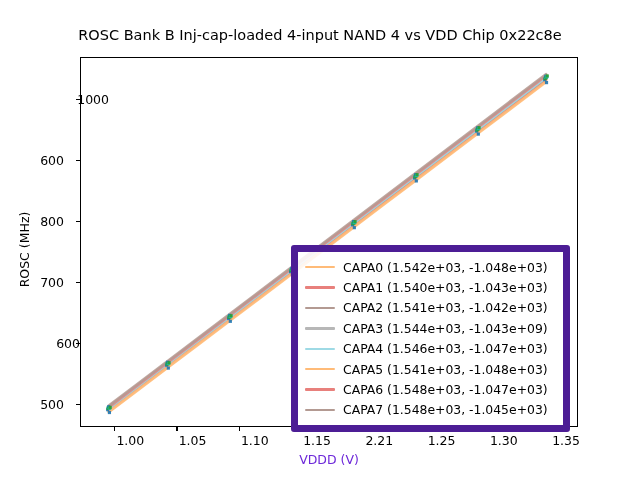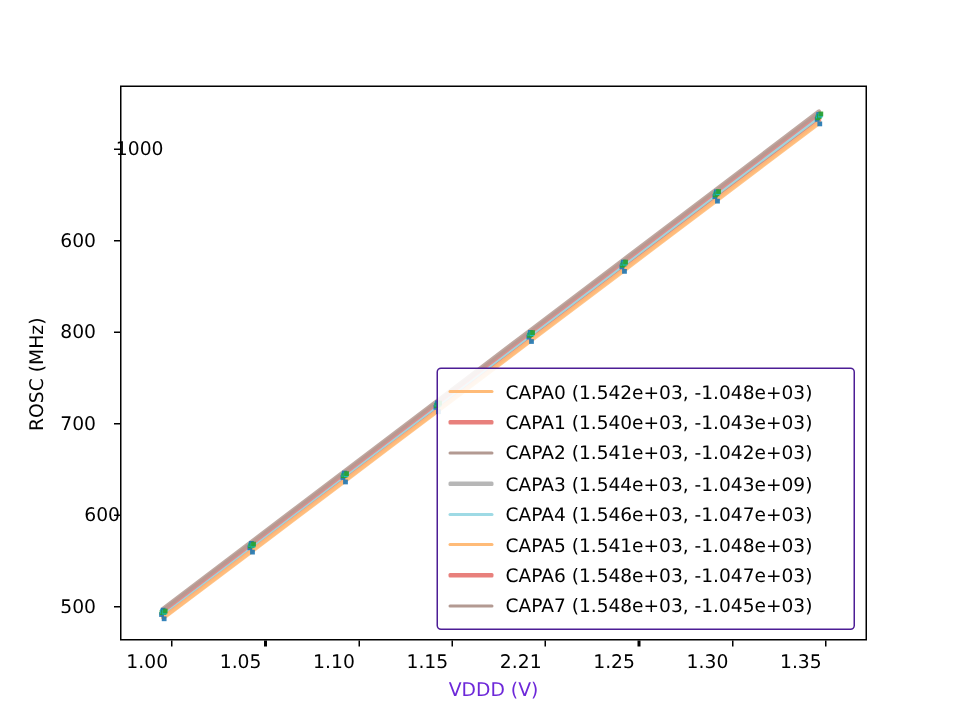--- a/index.html
+++ b/index.html
@@ -59,21 +59,21 @@
     position: absolute;
     width: 4px;
     height: 1.1px;
     background: #000000;
   }
   .xtick-label {
     position: absolute;
     top: 433px;
     width: 60px;
     margin-left: -30px;
-    text-align: left;
+    text-align: right;
     font-size: 12.5px;
     color: #000000;
   }
   .xtick-mark {
     position: absolute;
     top: 427px;
     width: 1.1px;
     height: 4px;
     background: #000000;
   }
@@ -96,21 +96,21 @@
     color: #000000;
     transform: rotate(-90deg);
     transform-origin: center center;
   }
   
   #legend {
     position: absolute;
     left: 291px;
     top: 245px;
     width: 279px;
-    border: 1px solid #4c1d95;
+    border: 7px solid #4c1d95;
     border-radius: 3px;
     background: rgba(255,255,255,0.88);
     box-sizing: border-box;
     padding: 5px 6px 5px 7px;
     z-index: 5;
   }
   .legend-row {
     display: flex;
     align-items: center;
     height: 20.4px;
@@ -126,20 +126,21 @@
     font-size: 12.4px;
     color: #000000;
     white-space: nowrap;
   }
 </style>
 </head>
 <body>
 
 <div id="figure">
 
+  <div id="chart-title">ROSC Bank B Inj-cap-loaded 4-input NAND 4 vs VDD Chip 0x22c8e</div>
 
   <div id="plot-area">
     <svg id="data-svg" viewBox="0 0 498 370" preserveAspectRatio="none">
         <polyline points="28.01,355.16 56.03,333.98 87.15,310.41 118.27,286.90 149.40,263.33 180.52,239.83 211.65,216.26 242.77,192.75 273.90,169.19 305.02,145.68 336.15,122.11 367.28,98.61 398.40,75.04 429.52,51.53 466.87,23.26" fill="none" stroke="#ffbb78" stroke-width="3" stroke-linecap="round" stroke-linejoin="round" opacity="0.85"></polyline>
         <polyline points="28.01,353.33 56.03,332.21 87.15,308.70 118.27,285.19 149.40,261.69 180.52,238.18 211.65,214.61 242.77,191.11 273.90,167.60 305.02,144.09 336.15,120.59 367.28,97.08 398.40,73.51 429.52,50.00 466.87,21.80" fill="none" stroke="#e8807c" stroke-width="3" stroke-linecap="round" stroke-linejoin="round" opacity="0.85"></polyline>
         <polyline points="28.01,352.11 56.03,330.99 87.15,307.42 118.27,283.85 149.40,260.34 180.52,236.78 211.65,213.27 242.77,189.70 273.90,166.13 305.02,142.63 336.15,119.06 367.28,95.55 398.40,71.99 429.52,48.42 466.87,20.15" fill="none" stroke="#b39a92" stroke-width="3" stroke-linecap="round" stroke-linejoin="round" opacity="0.85"></polyline>
         <polyline points="28.01,350.89 56.03,329.70 87.15,306.14 118.27,282.57 149.40,259.00 180.52,235.43 211.65,211.86 242.77,188.30 273.90,164.73 305.02,141.16 336.15,117.59 367.28,94.03 398.40,70.46 429.52,46.89 466.87,18.62" fill="none" stroke="#b7b7b7" stroke-width="3" stroke-linecap="round" stroke-linejoin="round" opacity="0.85"></polyline>
         <polyline points="28.01,352.11 56.03,330.86 87.15,307.23 118.27,283.67 149.40,260.10 180.52,236.53 211.65,212.90 242.77,189.33 273.90,165.77 305.02,142.20 336.15,118.57 367.28,95.00 398.40,71.44 429.52,47.87 466.87,19.54" fill="none" stroke="#9edae5" stroke-width="3" stroke-linecap="round" stroke-linejoin="round" opacity="0.85"></polyline>
         <polyline points="28.01,355.77 56.03,334.65 87.15,311.08 118.27,287.57 149.40,264.07 180.52,240.50 211.65,216.99 242.77,193.49 273.90,169.92 305.02,146.41 336.15,122.91 367.28,99.34 398.40,75.83 429.52,52.33 466.87,24.06" fill="none" stroke="#ffbb78" stroke-width="3" stroke-linecap="round" stroke-linejoin="round" opacity="0.85"></polyline>
         <polyline points="28.01,350.89 56.03,329.64 87.15,306.01 118.27,282.38 149.40,258.76 180.52,235.13 211.65,211.50 242.77,187.87 273.90,164.24 305.02,140.61 336.15,116.98 367.28,93.35 398.40,69.73 429.52,46.10 466.87,17.71" fill="none" stroke="#e8807c" stroke-width="3" stroke-linecap="round" stroke-linejoin="round" opacity="0.85"></polyline>

